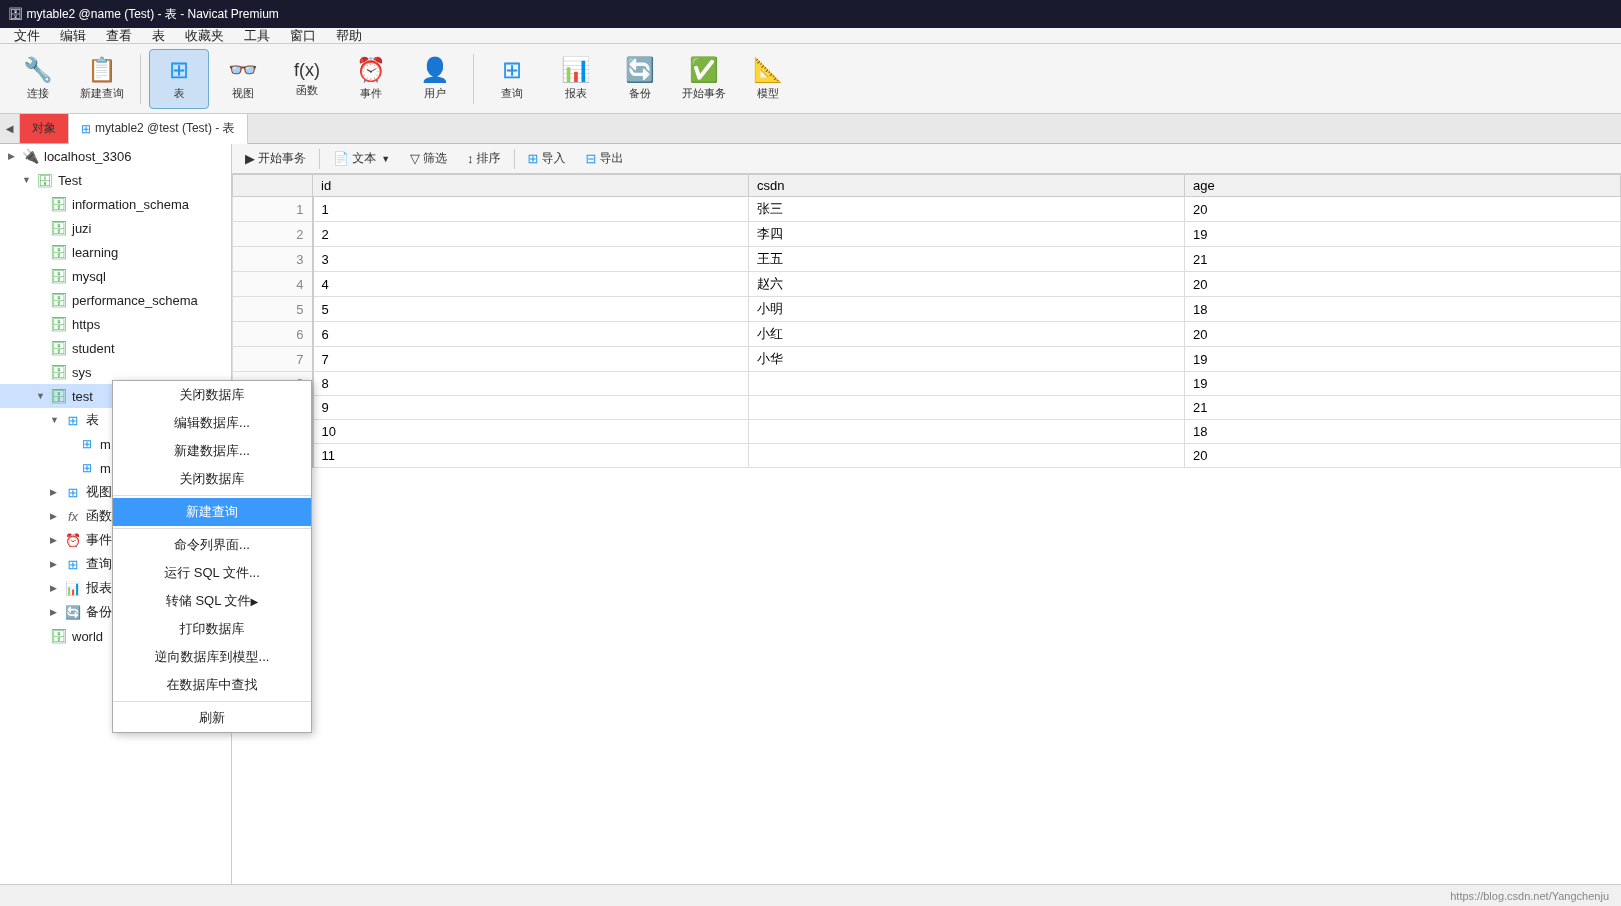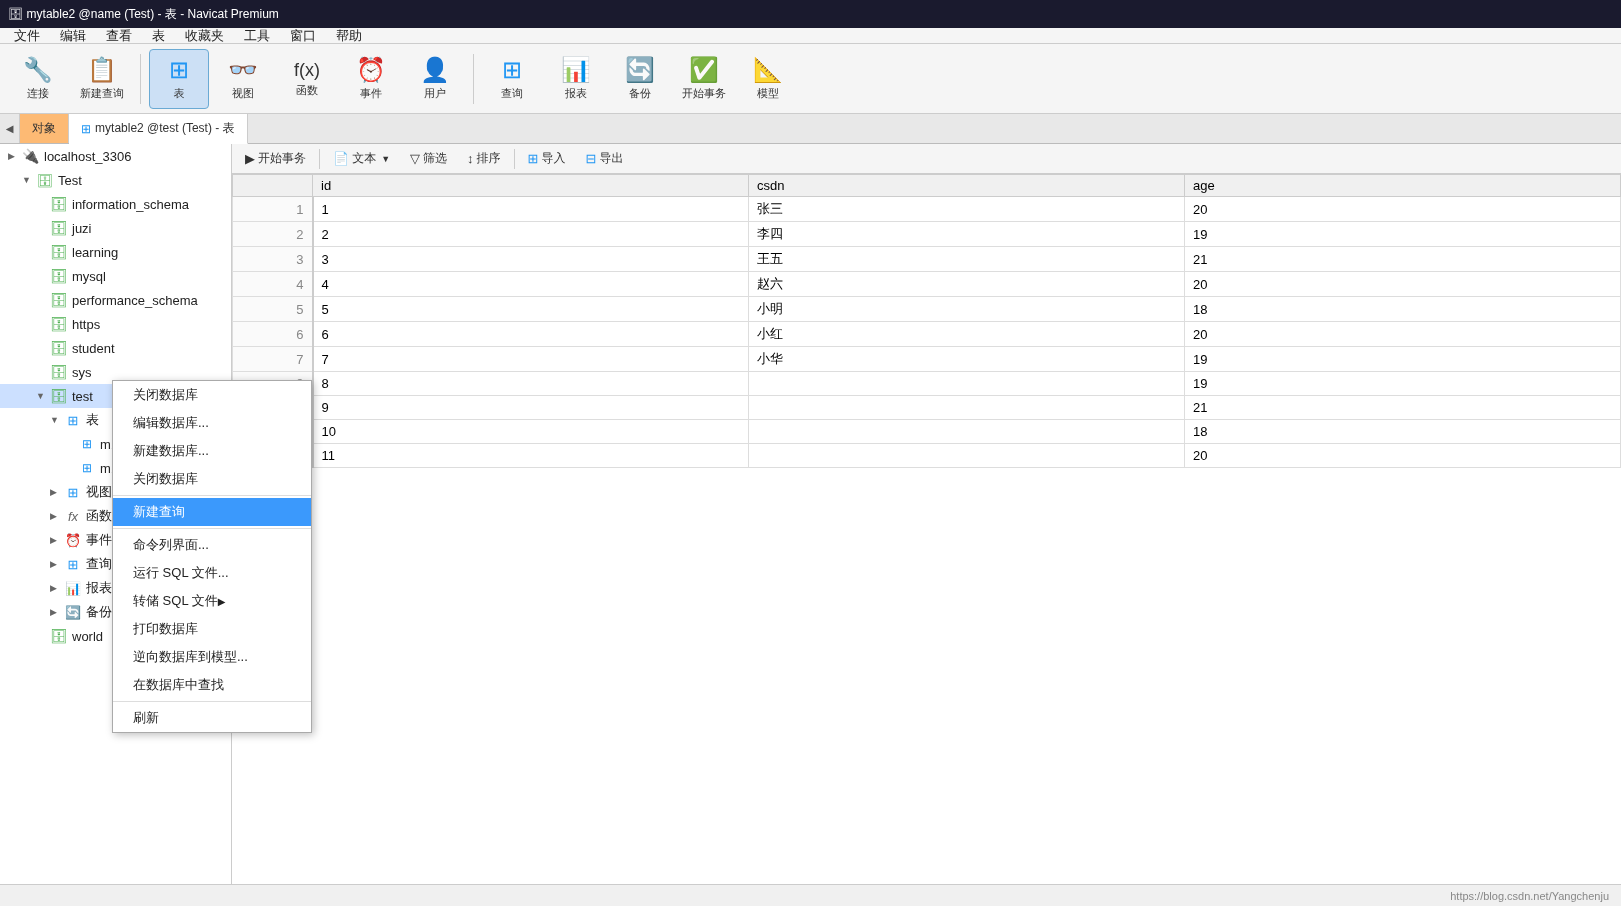--- a/index.html
+++ b/index.html
@@ -95,21 +95,21 @@
       border-right: 1px solid #ccc;
     }
     .tab {
       display: flex;
       align-items: center;
       padding: 0 12px;
       cursor: pointer;
       font-size: 12px;
       color: #333;
       border-right: 1px solid #ccc;
-      background: #fdba74;
+      background: #ef4444;
     }
     .tab.active {
       background: white;
       border-bottom: 1px solid white;
       margin-bottom: -1px;
     }
     .tab-icon {
       margin-right: 4px;
       color: #2196f3;
     }
@@ -251,21 +251,21 @@
       box-shadow: 2px 2px 8px rgba(0,0,0,0.25);
       z-index: 1000;
       font-size: 13px;
     }
     .ctx-item {
       padding: 12px 20px;
       cursor: pointer;
       color: #222;
       display: flex;
       align-items: center;
-      justify-content: flex-start;
+      justify-content: center;
       height: 28px;
     }
     .ctx-item.highlighted {
       background: #3b99fc;
       color: white;
     }
     .ctx-separator {
       height: 1px;
       background: #ddd;
       margin: 2px 0;

